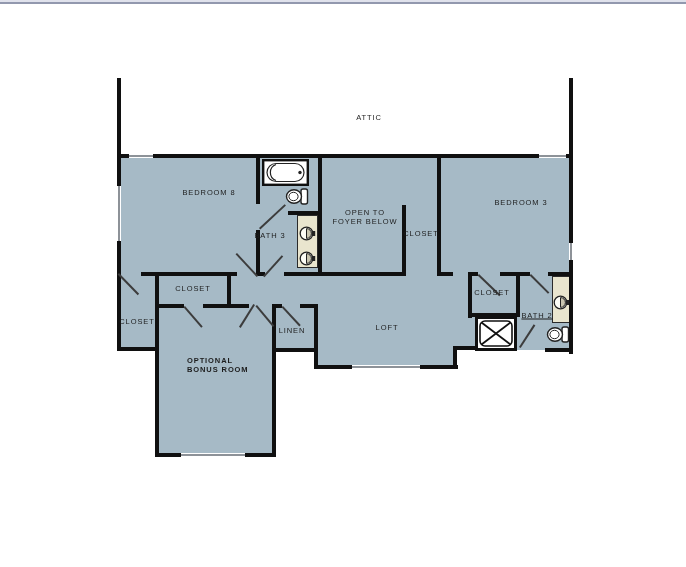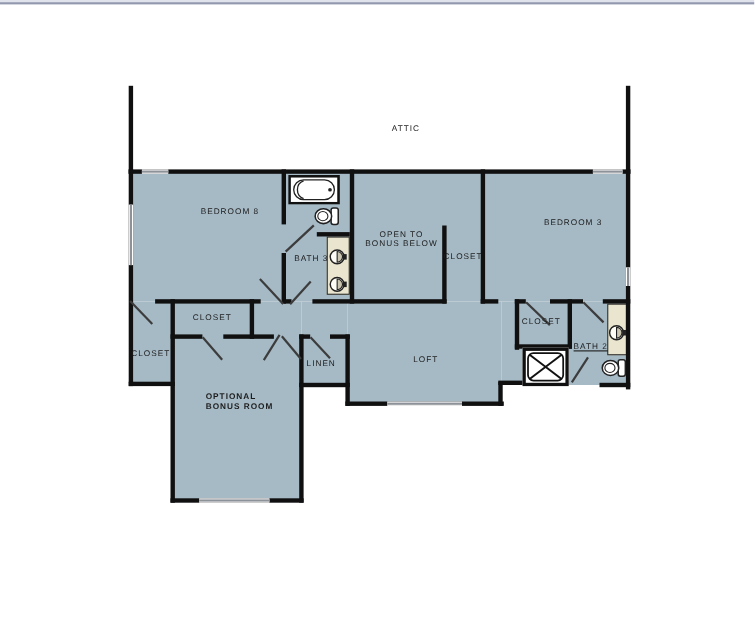--- a/index.html
+++ b/index.html
@@ -148,23 +148,23 @@
   <div class="xbox">
     <svg width="36" height="29" viewBox="0 0 36 29" style="display:block">
       <rect x="2" y="2" width="32" height="25" rx="5" fill="#fff" stroke="#111" stroke-width="1.6"></rect>
       <line x1="3.5" y1="3.5" x2="32.5" y2="25.5" stroke="#111" stroke-width="1.8"></line>
       <line x1="32.5" y1="3.5" x2="3.5" y2="25.5" stroke="#111" stroke-width="1.8"></line>
     </svg>
   </div>
 
   <div class="lbl" style="left:369px;top:117px;">ATTIC</div>
   <div class="lbl" style="left:209px;top:192px;">BEDROOM 8</div>
-  <div class="lbl" style="left:283px;top:235px;">BATH 3</div>
+  <div class="lbl" style="left:270px;top:235px;">BATH 3</div>
   <div class="lbl" style="left:365px;top:217px;">OPEN TO
-BONUS BELOW</div>
+FOYER BELOW</div>
   <div class="lbl" style="left:421px;top:233px;">CLOSET</div>
   <div class="lbl" style="left:521px;top:202px;">BEDROOM 3</div>
   <div class="lbl" style="left:137px;top:321px;">CLOSET</div>
   <div class="lbl" style="left:193px;top:288px;">CLOSET</div>
   <div class="lbl" style="left:292px;top:330px;">LINEN</div>
   <div class="lbl-left" style="left:187px;top:356px;font-weight:bold;">OPTIONAL
 BONUS ROOM</div>
   <div class="lbl" style="left:387px;top:327px;">LOFT</div>
   <div class="lbl" style="left:492px;top:292px;">CLOSET</div>
   <div class="lbl" style="left:537px;top:315px;text-decoration:underline;">BATH 2</div>

